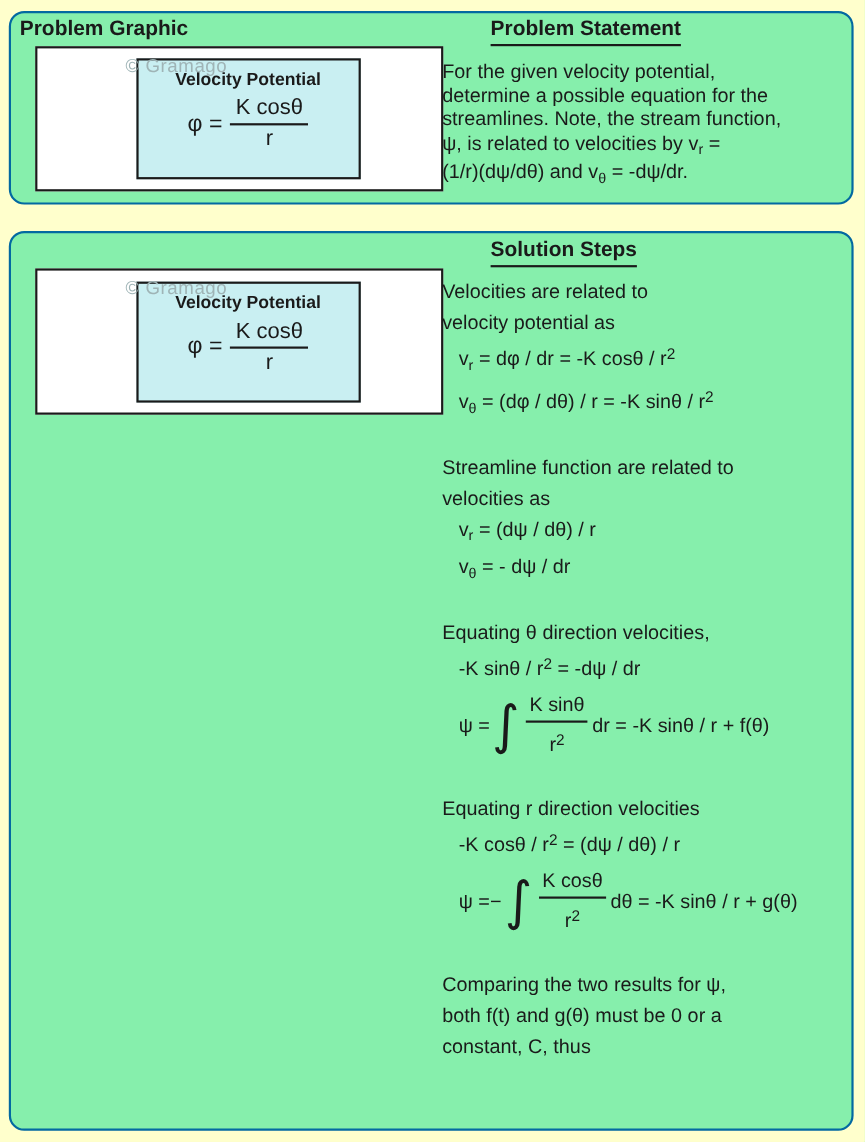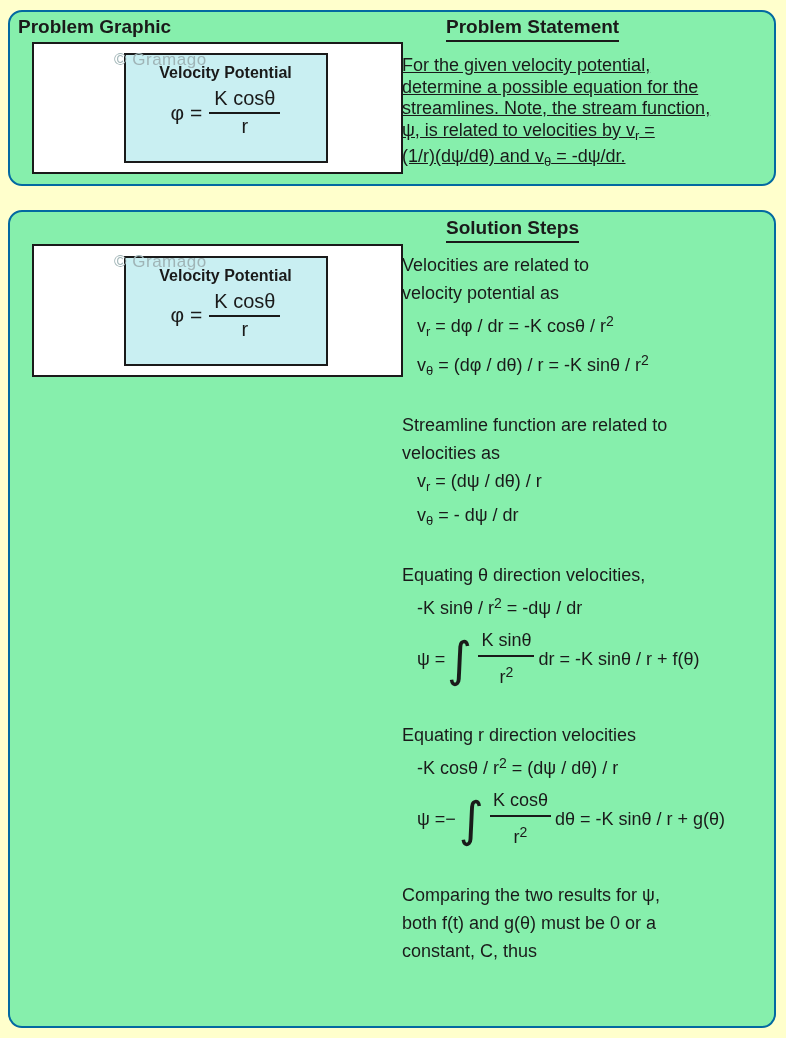--- a/index.html
+++ b/index.html
@@ -35,21 +35,21 @@
   .frac .den { padding-top:1px; }
 
   .rcol { position:absolute; left:392px; width:370px; }
   .panel.top    .rcol { top:4px; }
   .panel.bottom .rcol { top:5px; }
 
   .htitle { font-size:19px; font-weight:bold;margin-left:44px; }
   .hline  { display:inline-block; border-bottom:2px solid #1a1a1a; padding-bottom:2px; }
 
   .pbody { margin-top:13px; }
-  .pstat .sline { font-size:18px; line-height:21.5px;text-decoration:underline; }
+  .pstat .sline { font-size:18px; line-height:21.5px; }
 
   .sbody { margin-top:8px; }
   .ssteps .sline { font-size:18px; line-height:28px; min-height:28px; }
   .block { margin-bottom:26px; }
   .block:last-child { margin-bottom:0; }
   .indent { padding-left:15px; }
 
   .rt-sub { font-size:13px; vertical-align:-4px; }
   .rt-sup { font-size:14px; vertical-align:6px; }
 

